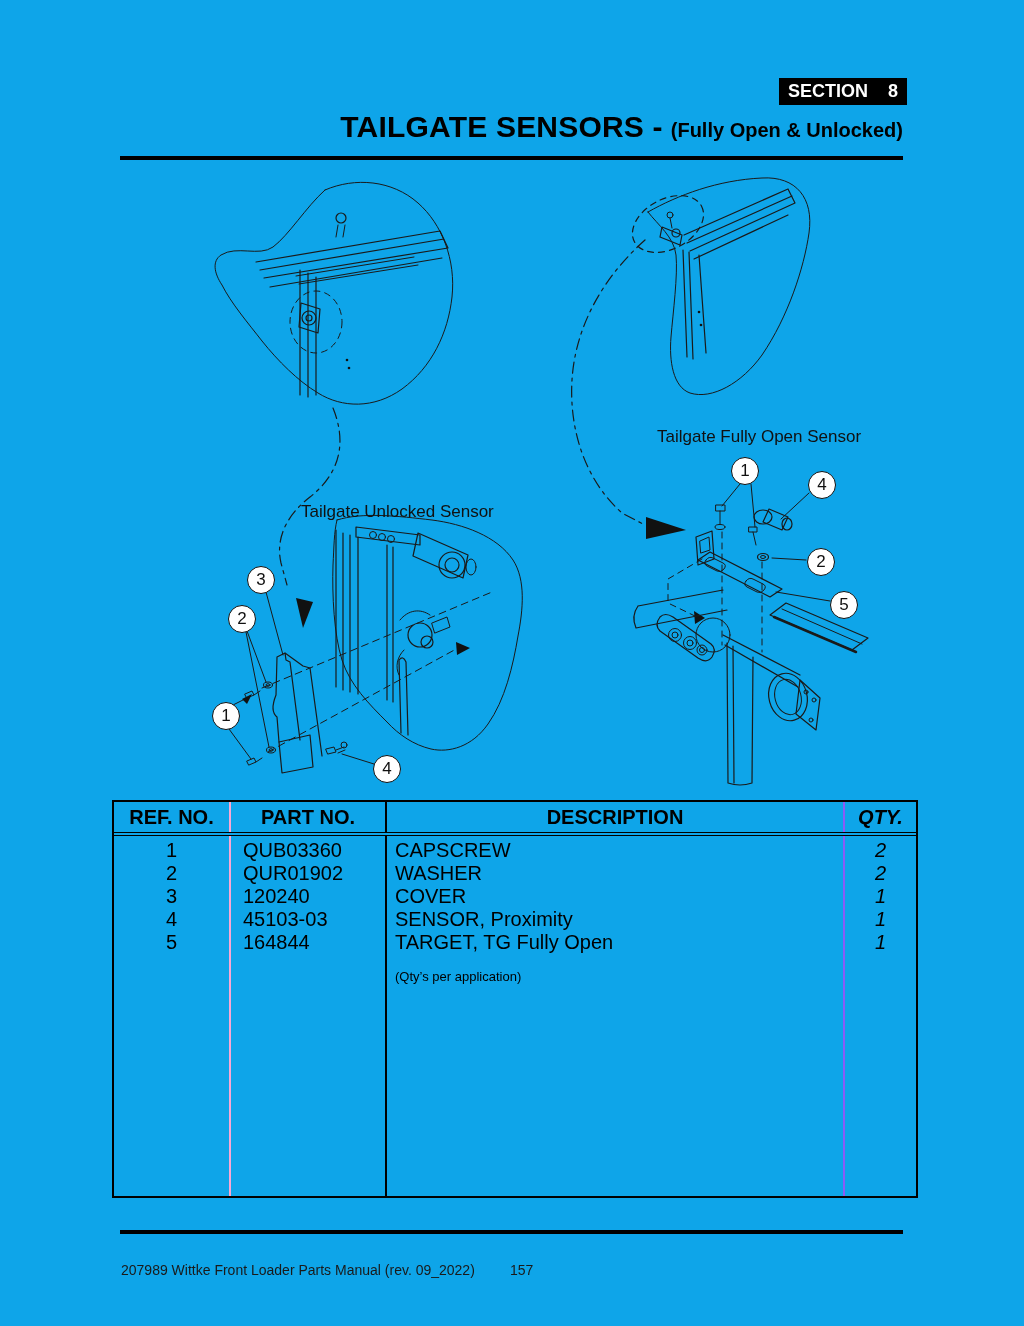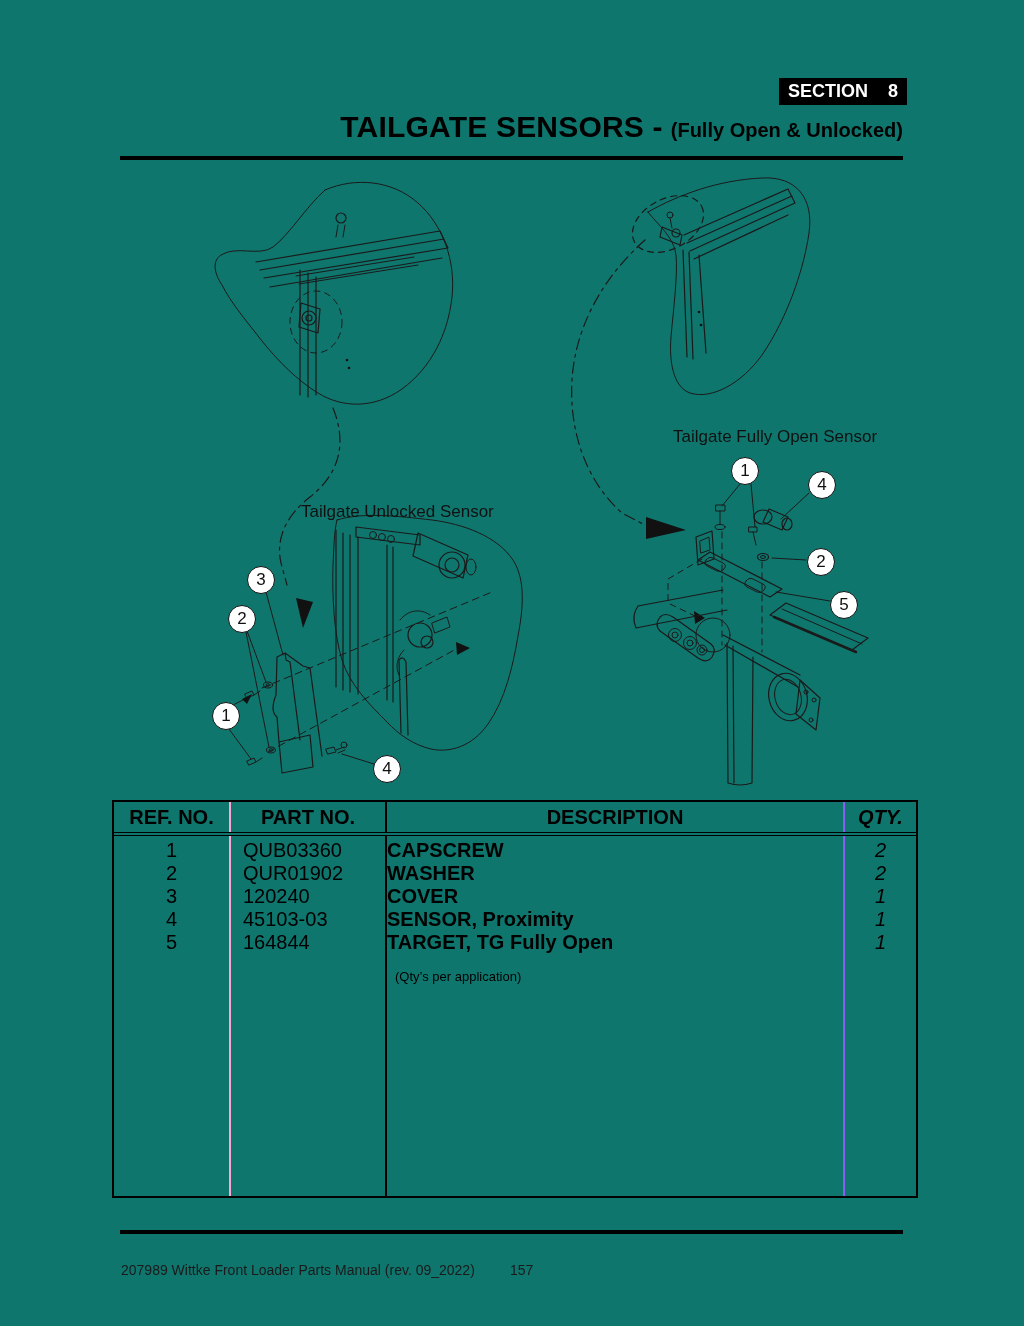--- a/index.html
+++ b/index.html
@@ -1,55 +1,55 @@
 <!DOCTYPE html>
 <html><head>
 <meta charset="utf-8">
 <style>
   html,body{margin:0;padding:0;background:#fff;}
-  .page{position:relative;width:1024px;height:1326px;background:#0f766e;overflow:hidden;
+  .page{position:relative;width:1024px;height:1326px;background:#0ea5e9;overflow:hidden;
         font-family:"Liberation Sans",sans-serif;color:#000;}
 
   
   .section-badge{position:absolute;left:779px;top:78px;width:110px;height:27px;
         background:#000;color:#fff;font-weight:bold;font-size:18px;
         display:flex;align-items:center;justify-content:space-between;padding:0 9px;}
   .title-row{position:absolute;left:0;top:110px;width:903px;display:flex;
         justify-content:flex-end;align-items:baseline;white-space:nowrap;}
   .title-main{font-size:30px;font-weight:bold;letter-spacing:.2px;}
   .title-sub{font-size:20px;font-weight:bold;margin-left:8px;}
   .rule{position:absolute;left:120px;width:783px;height:4px;background:#000;}
   .rule.top{top:156px;}
   .rule.bottom{top:1230px;}
 
   
   .diagram-svg{position:absolute;left:0;top:165px;width:1024px;height:640px;}
   .diagram-label{position:absolute;font-size:17px;color:#111;white-space:nowrap;}
   .label-unlocked{left:301px;top:483px;margin-top:19px;}
-  .label-fullyopen{left:657px;top:427px;margin-left:16px;}
+  .label-fullyopen{left:657px;top:427px;}
   .balloon{position:absolute;width:28px;height:28px;border:1.6px solid #111;border-radius:50%;
         background:#fff;display:flex;align-items:center;justify-content:center;
         font-size:17px;color:#111;box-sizing:border-box;}
 
   
   .parts-table{position:absolute;left:112px;top:800px;width:806px;height:398px;
         border:2px solid #000;box-sizing:border-box;display:flex;flex-direction:column;}
   .thead{display:flex;flex:0 0 auto;border-bottom:4px double #000;}
   .th{font-weight:bold;font-size:20px;height:30px;display:flex;align-items:center;
         justify-content:center;box-sizing:border-box;}
   .tbody{display:flex;flex:1 1 auto;}
   .col{box-sizing:border-box;padding-top:3px;}
   .c-ref{width:117px;border-right:2px solid #f9a8d4;}
   .c-part{width:156px;border-right:2px solid #000;}
   .c-desc{width:458px;border-right:2px solid #8b5cf6;}
   .c-qty{flex:1;font-style:italic;}
   .cell{height:23px;line-height:23px;font-size:20px;white-space:nowrap;}
   .c-ref .cell,.c-qty .cell{text-align:center;}
   .c-part .cell{padding-left:12px;}
-  .c-desc .cell{padding-left:0;font-weight:bold;}
+  .c-desc .cell{padding-left:8px;}
   .note{font-size:13px;padding-left:8px;margin-top:15px;}
 
   
   .footer{position:absolute;left:121px;top:1262px;width:700px;font-size:14px;color:#1a1a1a;}
   .footer .pageno{position:absolute;left:381px;top:0;margin-left:8px;}
 
   
   .line{stroke:#1a1a1a;fill:none;stroke-width:1.2;stroke-linecap:round;stroke-linejoin:round;}
   .thin{stroke-width:1;}
   .dash{stroke-dasharray:7 5;}

